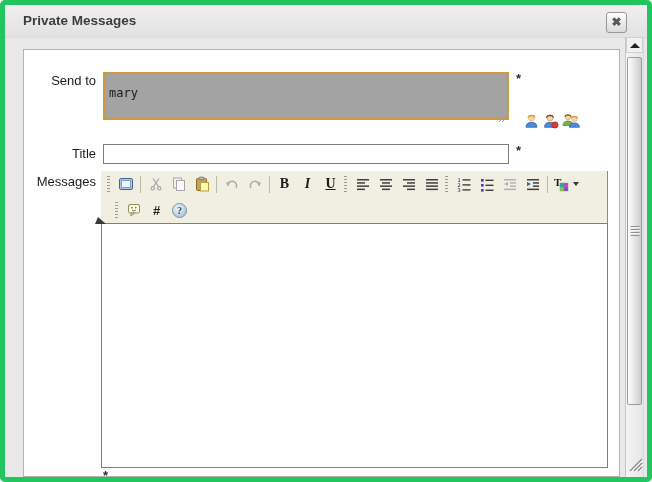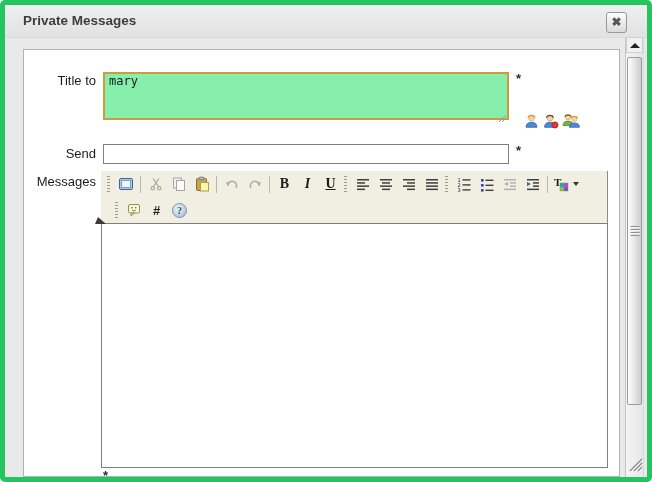--- a/index.html
+++ b/index.html
@@ -20,22 +20,22 @@
 
   
   .panel { position:absolute; left:18px; top:44px; width:597px; height:428px;
            background:#fff; border:1px solid #b3b3b3; }
 
   .field-label { position:absolute; left:0; width:72px; text-align:right;
                  font-size:13px; color:#1c1c1c; }
   .req { position:absolute; font-size:13px; font-weight:bold; color:#2b2b2b; }
 
   .sendto-area { position:absolute; left:79px; top:22px; width:406px; height:48px;
-                 border:2px solid #cf9a3c; background:#86efac; resize:none; outline:none;
-                 font-family:"DejaVu Sans Mono",monospace; font-size:12px; color:#1a1a1a; padding:0 4px; }
+                 border:2px solid #cf9a3c; background:#a3a3a3; resize:none; outline:none;
+                 font-family:"DejaVu Sans Mono",monospace; font-size:12px; color:#1a1a1a; padding:12px 4px; }
   .grip-sm { position:absolute; left:474px; top:59px; }
 
   .user-icons { position:absolute; left:499px; top:62px; display:flex; gap:2px; align-items:flex-end; }
   .user-icons .ubtn { cursor:pointer; display:block; }
 
   .title-input { position:absolute; left:79px; top:94px; width:406px; height:20px;
                  border:1px solid #7f7f7f; background:#fff; outline:none;
                  font-family:"DejaVu Sans Mono",monospace; font-size:12px; color:#1a1a1a; padding:1px 4px; }
 
   
@@ -86,21 +86,21 @@
 
   <div class="titlebar">
     <span class="title">Private Messages</span>
     <div class="close-btn">
       <span>✖</span>
     </div>
   </div>
 
   <div class="panel">
 
-    <span class="field-label" style="top:23px">Title to</span>
+    <span class="field-label" style="top:23px">Send to</span>
     <textarea class="sendto-area" style="">mary</textarea>
     <span class="grip-sm">
       <svg width="9" height="9">
           <path d="M1 8 L8 1 M4 8 L8 4" stroke="#9a9a9a" stroke-width="1" fill="none"></path>
         </svg>
     </span>
     <span class="req" style="left:492px; top:21px">*</span>
 
     <div class="user-icons">
       <span class="ubtn">
@@ -127,21 +127,21 @@
           </g>
           <g>
             <circle cx="13.4" cy="6.4" r="2.6" fill="#fcd3a1" stroke="#caa26e" stroke-width="0.5"></circle>
             <path d="M10.3 6 a3.3 3.1 0 0 1 6.3 0 l-0.5 -1.7 -5.3 0 z" fill="#f2c33c" stroke="#c09020" stroke-width="0.6"></path>
             <path d="M8.4 14.8 q0 -4.4 5 -4.4 q5 0 5 4.4 z" fill="#4c8ad8" stroke="#2d5fa6" stroke-width="0.7"></path>
           </g>
         </svg>
       </span>
     </div>
 
-    <span class="field-label" style="top:96px">Send</span>
+    <span class="field-label" style="top:96px">Title</span>
     <input class="title-input" type="text" value="" style="">
     <span class="req" style="left:492px; top:93px">*</span>
 
     <span class="field-label" style="top:124px">Messages</span>
 
     <div class="editor">
       <div class="toolbar">
 
         <div class="tb-row">
           <span class="tb-grip"></span>

